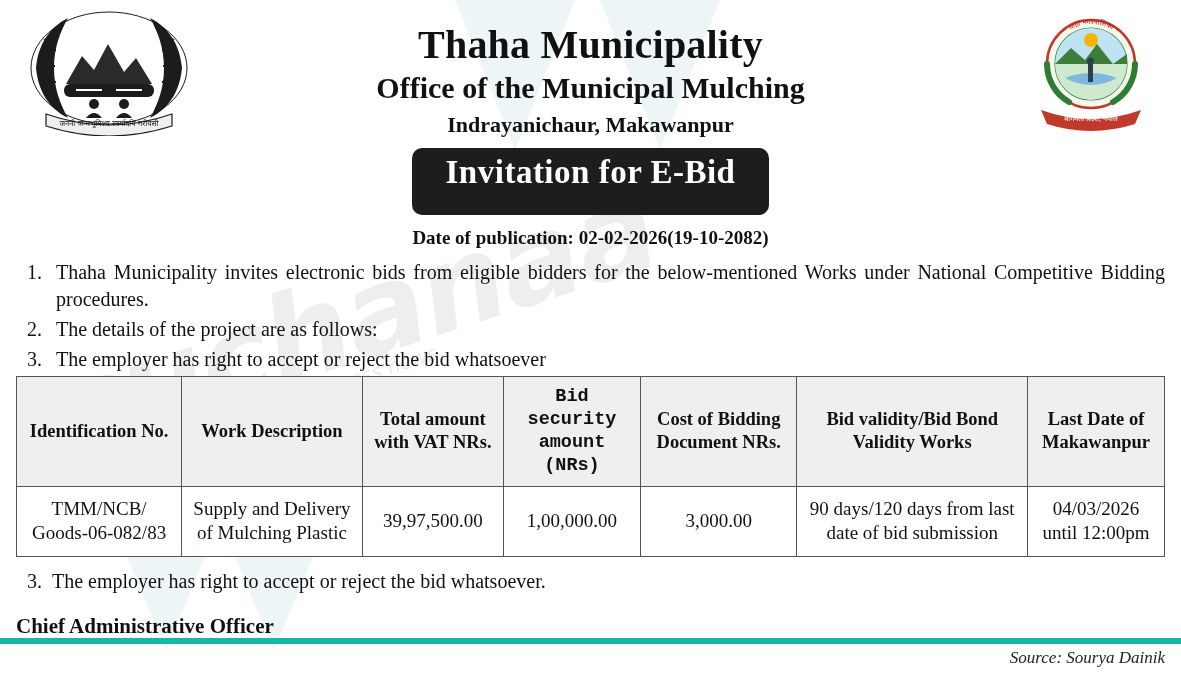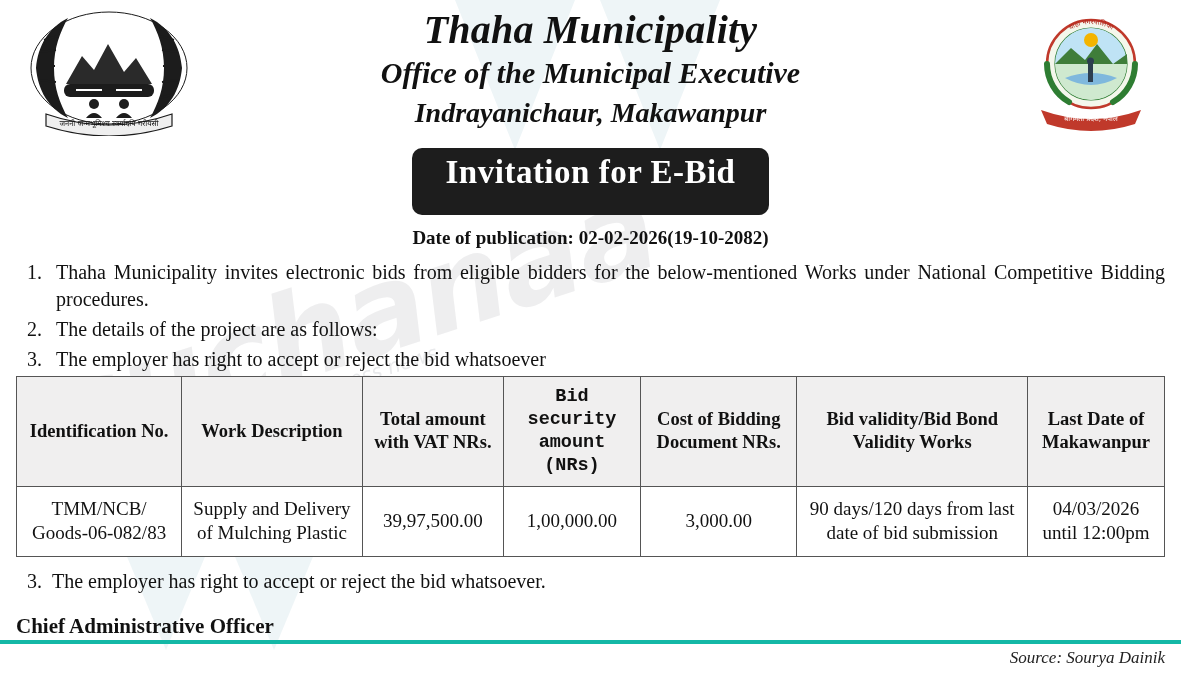--- a/index.html
+++ b/index.html
@@ -83,37 +83,36 @@
   }
   .emblem-right {
     position: absolute;
     right: 4px;
     top: 6px;
     width: 140px;
     height: 130px;
   }
   .titles {
     text-align: center;
-    padding-top: 8px;
-    font-style: italic;
+    padding-top: 23px;
   }
   .t-main {
     font-size: 40px;
     font-weight: 700;
     line-height: 1.12;
     letter-spacing: .2px;
   }
   .t-sub {
     font-size: 30px;
     font-weight: 700;
     line-height: 1.2;
     margin-top: 2px;
   }
   .t-place {
-    font-size: 28px;
+    font-size: 22px;
     font-weight: 700;
     margin-top: 6px;
   }
 
   
   .banner-wrap {
     text-align: center;
     margin-top: 8px;
   }
   .banner {
@@ -212,21 +211,21 @@
     padding-right: 6px;
   }
 
   
   .source-bar {
     position: absolute;
     left: 0;
     right: 0;
     bottom: 0;
     height: 30px;
-    border-top: 4px solid #14b8a6;
+    border-top: 6px solid #14b8a6;
     z-index: 3;
   }
   .source-text {
     position: absolute;
     right: 16px;
     top: 4px;
     font-size: 17px;
     font-style: italic;
     color: #222;
   }
@@ -268,21 +267,21 @@
       <circle cx="70" cy="98" r="5" fill="#1c1c1c"></circle>
       <circle cx="100" cy="98" r="5" fill="#1c1c1c"></circle>
       <path d="M62,112 q8,-10 16,0 Z M92,112 q8,-10 16,0 Z" fill="#1c1c1c"></path>
 
       <path d="M22,108 q63,22 126,0 l0,12 q-63,20 -126,0 Z" fill="#efefef" stroke="#1a1a1a" stroke-width="1.2"></path>
       <text x="85" y="120" font-size="7.5" text-anchor="middle" fill="#111" font-family="DejaVu Sans, sans-serif">जननी जन्मभूमिश्च स्वर्गादपि गरीयसी</text>
     </svg>
 
     <div class="titles">
       <div class="t-main">Thaha Municipality</div>
-      <div class="t-sub">Office of the Municipal Executive</div>
+      <div class="t-sub">Office of the Municipal Mulching</div>
       <div class="t-place">Indrayanichaur, Makawanpur</div>
     </div>
 
     <svg class="emblem-right" viewBox="0 0 140 130">
       <circle cx="70" cy="58" r="44" fill="#f4f7ec" stroke="#c0392b" stroke-width="2.5"></circle>
       <circle cx="70" cy="58" r="36" fill="#ffffff" stroke="#2e7d32" stroke-width="1.2"></circle>
 
       <path d="M34,58 a36,36 0 0 1 72,0 Z" fill="#bfe3f5"></path>
       <circle cx="70" cy="34" r="7" fill="#f4b400"></circle>
 

